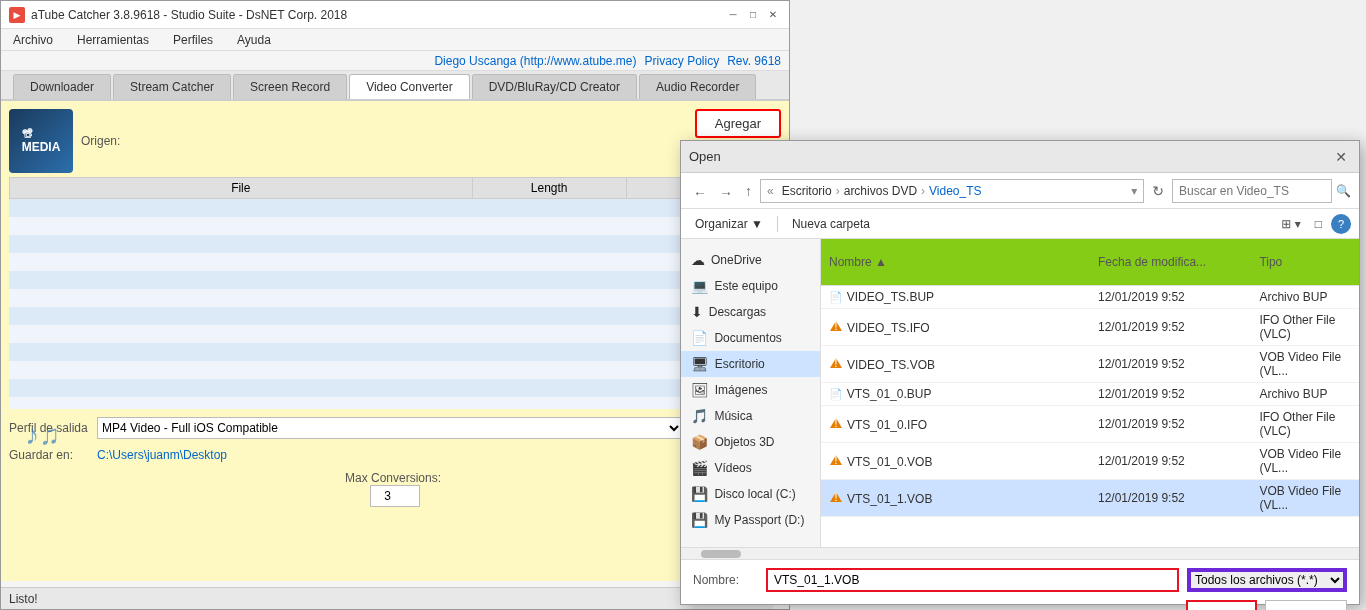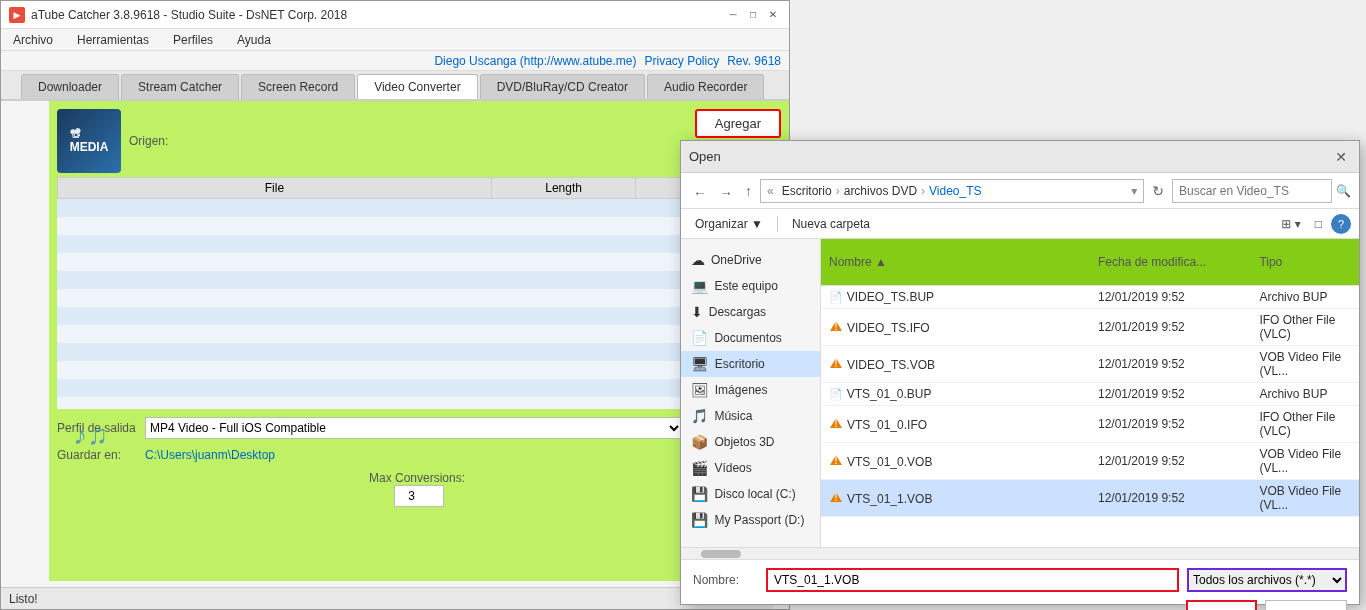--- a/index.html
+++ b/index.html
@@ -56,45 +56,44 @@
       gap: 8px;
       font-size: 11px;
       color: #0066cc;
     }
 
     .tabs-bar {
       background: #e8e8e8;
       height: 30px;
       display: flex;
       align-items: flex-end;
-      padding: 0 20px;
+      padding: 0 12px;
       border-bottom: 2px solid #ccc;
     }
     .tab {
       padding: 5px 16px;
       background: #d0d0d0;
       border: 1px solid #bbb;
       border-bottom: none;
       cursor: pointer;
       font-size: 12px;
       color: #333;
       margin-right: 2px;
       border-radius: 3px 3px 0 0;
     }
     .tab.active {
       background: #fff;
       border-color: #bbb;
       font-weight: 500;
     }
 
     .main-content {
-      background: #bef264;
+      background: #fef9c3;
       padding: 8px;
       position: relative;
-      margin-left: 48px;
     }
 
     .origen-section {
       display: flex;
       align-items: center;
       gap: 8px;
       margin-bottom: 4px;
     }
     .media-icon {
       width: 64px;
@@ -402,21 +401,21 @@
       flex: 1;
       height: 24px;
       border: 2px solid #e81123;
       padding: 0 6px;
       font-size: 12px;
     }
     .type-select {
       width: 160px;
       height: 24px;
       font-size: 12px;
-      border: 2px solid #6d28d9;
+      border: 4px solid #6d28d9;
     }
     .abrir-btn {
       background: white;
       border: 2px solid #e81123;
       padding: 5px 20px;
       font-size: 13px;
       cursor: pointer;
       color: #333;
       font-weight: 500;
     }

